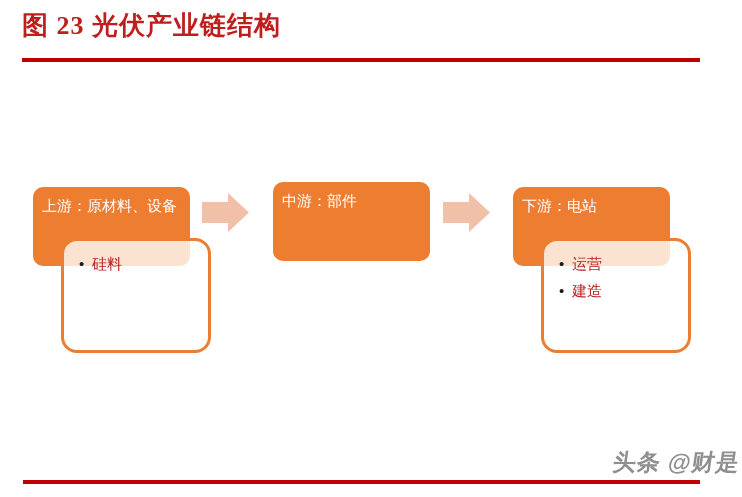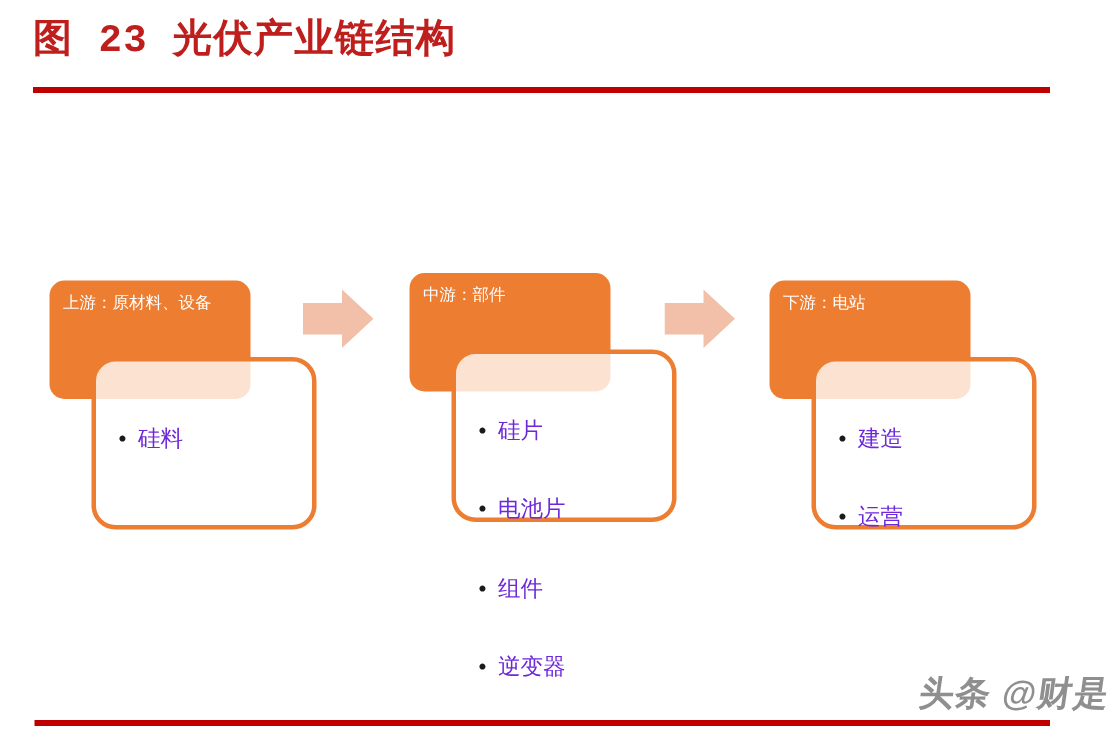--- a/index.html
+++ b/index.html
@@ -2,46 +2,46 @@
 <html><head>
 <meta charset="utf-8">
 <style>
   html,body{margin:0;padding:0;background:#ffffff;}
   .page{
     position:relative;width:742px;height:497px;background:#ffffff;overflow:hidden;
     font-family:"Liberation Sans","DejaVu Sans",sans-serif;
   }
   .title{
     position:absolute;left:22px;top:8px;margin:0;
-    font-family:Liberation Mono, monospace;
+    font-family:Liberation Serif, serif;
     font-size:26px;font-weight:bold;color:#BE1E1C;letter-spacing:1px;
   }
   .rule{position:absolute;background:#C00000;height:4px;}
   .rule-top{left:22px;top:58px;width:678px;}
   .rule-bottom{left:23px;top:480px;width:677px;z-index:1;}
   .diagram{position:absolute;left:0;top:0;width:742px;height:497px;}
   .stage{position:absolute;width:210px;height:170px;}
   .stage-0{left:33px;top:187px;}
   .stage-1{left:273px;top:182px;}
   .stage-2{left:513px;top:187px;text-decoration:underline;}
   .stage-header{
-    position:absolute;left:0;top:0;width:134px;height:79px;box-sizing:border-box;
+    position:absolute;left:0;top:0;width:157px;height:79px;box-sizing:border-box;
     background:#ED7D31;border-radius:10px;color:#ffffff;
-    font-size:11px;line-height:1.45;padding:8px 9px;z-index:2;
+    font-size:15px;line-height:1.45;padding:8px 9px;z-index:2;
   }
   .stage-body{
     position:absolute;left:28px;top:51px;width:150px;height:115px;box-sizing:border-box;
     background:rgba(255,255,255,0.78);
     border:3px solid #ED7D31;border-radius:16px;
     padding:11px 6px 6px 14px;z-index:3;
   }
   .stage-body ul{list-style:none;margin:0;padding:0;}
   .stage-body li{
     position:relative;padding-left:14px;margin-bottom:4px;
-    font-size:15px;line-height:1.55;color:#6d28d9;margin-top:29px;
+    font-size:15px;line-height:1.55;color:#b91c1c;
   }
   .stage-body li::before{
     content:"\2022";position:absolute;left:1px;top:0;color:#1a1a1a;font-size:15px;
   }
   .arrow{position:absolute;top:193px;width:47px;height:39px;z-index:0;}
   .arrow-0{left:202px;}
   .arrow-1{left:443px;}
   .watermark{
     position:absolute;right:2px;top:447px;z-index:2;
     font-size:23px;font-weight:bold;color:#8F8F8F;
@@ -68,40 +68,32 @@
           </ul>
       </div>
     </div>
 
     <svg class="arrow arrow-0" viewBox="0 0 47 39" xmlns="http://www.w3.org/2000/svg">
       <polygon points="0,9 26,9 26,0 47,19.5 26,39 26,30 0,30" fill="#F2C0A8"></polygon>
     </svg>
 
     <div class="stage stage-1">
       <div class="stage-header">中游：部件</div>
-      <div class="stage-body">
-        <ul>
-            <li><span class="li-text">硅片</span></li>
-            <li><span class="li-text">电池片</span></li>
-            <li><span class="li-text">组件</span></li>
-            <li><span class="li-text">逆变器</span></li>
-          </ul>
-      </div>
     </div>
 
     <svg class="arrow arrow-1" viewBox="0 0 47 39" xmlns="http://www.w3.org/2000/svg">
       <polygon points="0,9 26,9 26,0 47,19.5 26,39 26,30 0,30" fill="#F2C0A8"></polygon>
     </svg>
 
     <div class="stage stage-2">
       <div class="stage-header">下游：电站</div>
       <div class="stage-body">
         <ul>
+            <li><span class="li-text">运营</span></li>
             <li><span class="li-text">建造</span></li>
-            <li><span class="li-text">运营</span></li>
           </ul>
       </div>
     </div>
 
   </div>
 
   <div class="rule rule-bottom"></div>
 
   <div class="watermark">头条 @财是</div>
 

